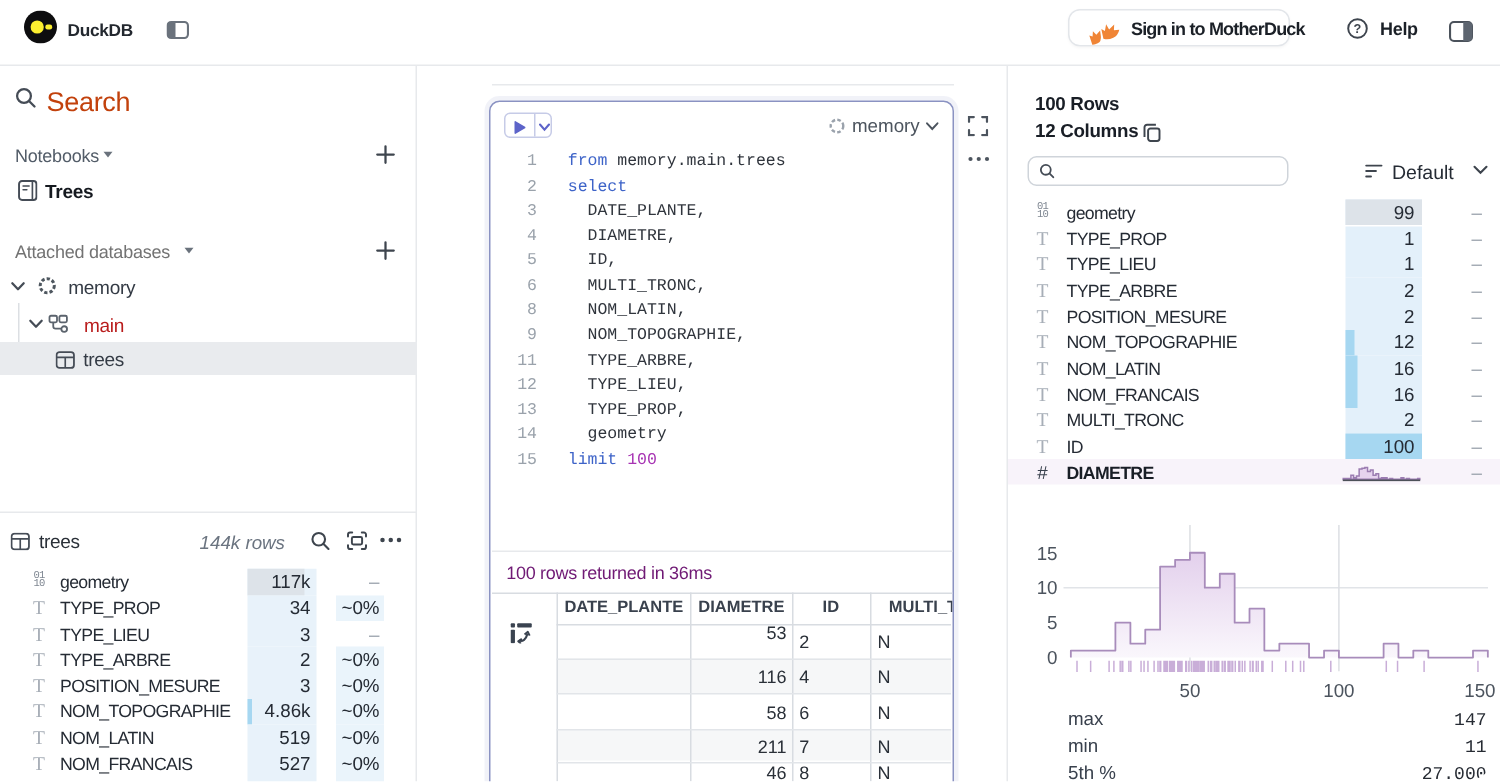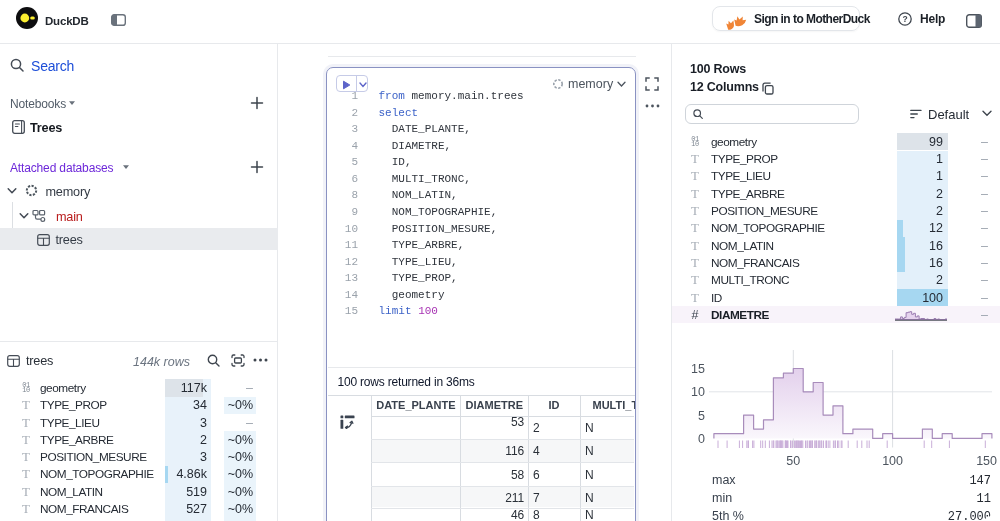--- a/index.html
+++ b/index.html
@@ -87,38 +87,38 @@
       <rect x="0.7" y="0.7" width="14.6" height="12.6" rx="2.6" fill="none" stroke="#4b525b" stroke-width="1.4"></rect>
       <path d="M9.5 .7 h3.5 a2.5 2.5 0 0 1 2.5 2.5 v7.6 a2.5 2.5 0 0 1 -2.5 2.5 h-3.5 z" fill="#5d6570"></path>
     </svg>
   </div>
   <div id="sidebar">
 
     <svg class="abs" style="left:10px;top:14px" width="14" height="14" viewBox="0 0 14 14">
       <circle cx="6" cy="6" r="4.6" fill="none" stroke="#454c56" stroke-width="1.5"></circle>
       <path d="M9.5 9.5 L13 13" stroke="#454c56" stroke-width="1.5" stroke-linecap="round"></path>
     </svg>
-    <div class="abs" style="left:31px;top:13.5px;font-size:14px;letter-spacing:-0.2px;color:#1d4ed8">Search</div>
+    <div class="abs" style="left:31px;top:13.5px;font-size:18px;letter-spacing:-0.2px;color:#c2410c">Search</div>
 
     <div class="abs" style="left:10px;top:53px;font-size:12px;letter-spacing:-0.15px;color:#525c68">Notebooks</div>
     <svg class="abs" style="left:68px;top:56px" width="8" height="6" viewBox="0 0 8 6">
         <path d="M1 1.2 L7 1.2 L4 5 Z" fill="#6a727c"></path>
       </svg>
     <svg class="abs" style="left:250px;top:52px" width="14" height="14" viewBox="0 0 14 14">
         <path d="M7 1.5 V12.5 M1.5 7 H12.5" stroke="#3e454e" stroke-width="1.5" stroke-linecap="round"></path>
       </svg>
 
     <svg class="abs" style="left:12px;top:76px" width="13" height="14" viewBox="0 0 13 14">
       <rect x="0.7" y="0.7" width="11.6" height="12.6" rx="2" fill="none" stroke="#454c56" stroke-width="1.3"></rect>
       <path d="M3.4 4 h4 M3.4 6.5 h2.5" stroke="#454c56" stroke-width="1.1" stroke-linecap="round"></path>
       <path d="M9.6 .7 v12.6" stroke="#454c56" stroke-width="1.1"></path>
     </svg>
     <div class="abs" style="left:30px;top:76.5px;font-size:12.7px;font-weight:bold;letter-spacing:-0.2px;color:#15191f">Trees</div>
 
-    <div class="abs" style="left:10px;top:116.5px;font-size:12px;letter-spacing:-0.15px;color:#6d28d9">Attached databases</div>
+    <div class="abs" style="left:10px;top:116.5px;font-size:12px;letter-spacing:-0.15px;color:#737373">Attached databases</div>
     <svg class="abs" style="left:122px;top:120px" width="8" height="6" viewBox="0 0 8 6">
         <path d="M1 1.2 L7 1.2 L4 5 Z" fill="#6a727c"></path>
       </svg>
     <svg class="abs" style="left:250px;top:115.5px" width="14" height="14" viewBox="0 0 14 14">
         <path d="M7 1.5 V12.5 M1.5 7 H12.5" stroke="#3e454e" stroke-width="1.5" stroke-linecap="round"></path>
       </svg>
 
     <svg class="abs" style="left:7px;top:142.5px" width="10" height="8" viewBox="0 0 10 8">
         <path d="M1.2 1.8 L5 5.8 L8.8 1.8" fill="none" stroke="#454c56" stroke-width="1.5" stroke-linecap="round" stroke-linejoin="round"></path>
       </svg>
@@ -296,39 +296,38 @@
       <g fill="none" stroke="#4c545e" stroke-width="1.5" stroke-linecap="round">
         <path d="M1 4.2 V1 H4.2 M9.8 1 H13 V4.2 M13 9.8 V13 H9.8 M4.2 13 H1 V9.8"></path>
       </g>
     </svg>
     <svg class="abs" style="left:366px;top:60px" width="15" height="4" viewBox="0 0 15 4">
       <circle cx="2" cy="2" r="1.4" fill="#4c545e"></circle>
         <circle cx="7.5" cy="2" r="1.4" fill="#4c545e"></circle>
         <circle cx="13" cy="2" r="1.4" fill="#4c545e"></circle>
     </svg>
 
-    <div class="abs" style="left:48.5px;top:44px;width:371px">
+    <div class="abs" style="left:48.5px;top:56px;width:371px">
 <div class="cl"><span class="ln">1</span><span class="ct"><span class="k">from</span><span class="t"> memory.main.trees</span></span></div>
 <div class="cl"><span class="ln">2</span><span class="ct"><span class="k">select</span></span></div>
 <div class="cl"><span class="ln">3</span><span class="ct"><span class="t">&nbsp;&nbsp;DATE_PLANTE,</span></span></div>
 <div class="cl"><span class="ln">4</span><span class="ct"><span class="t">&nbsp;&nbsp;DIAMETRE,</span></span></div>
 <div class="cl"><span class="ln">5</span><span class="ct"><span class="t">&nbsp;&nbsp;ID,</span></span></div>
 <div class="cl"><span class="ln">6</span><span class="ct"><span class="t">&nbsp;&nbsp;MULTI_TRONC,</span></span></div>
 <div class="cl"><span class="ln">8</span><span class="ct"><span class="t">&nbsp;&nbsp;NOM_LATIN,</span></span></div>
 <div class="cl"><span class="ln">9</span><span class="ct"><span class="t">&nbsp;&nbsp;NOM_TOPOGRAPHIE,</span></span></div>
-<div class="cl"><span class="ln">10</span><span class="ct"><span class="t">&nbsp;&nbsp;POSITION_MESURE,</span></span></div>
 <div class="cl"><span class="ln">11</span><span class="ct"><span class="t">&nbsp;&nbsp;TYPE_ARBRE,</span></span></div>
 <div class="cl"><span class="ln">12</span><span class="ct"><span class="t">&nbsp;&nbsp;TYPE_LIEU,</span></span></div>
 <div class="cl"><span class="ln">13</span><span class="ct"><span class="t">&nbsp;&nbsp;TYPE_PROP,</span></span></div>
 <div class="cl"><span class="ln">14</span><span class="ct"><span class="t">&nbsp;&nbsp;geometry</span></span></div>
 <div class="cl"><span class="ln">15</span><span class="ct"><span class="k">limit</span><span class="t"> </span><span class="n">100</span></span></div>
     </div>
 
     <div class="abs" style="left:48.5px;top:322.5px;width:307px;height:1px;background:#e7e9ec"></div>
-    <div class="abs" style="left:58.5px;top:330.5px;font-size:12px;letter-spacing:-0.2px;color:#0f172a">100 rows returned in 36ms</div>
+    <div class="abs" style="left:58.5px;top:330.5px;font-size:12px;letter-spacing:-0.2px;color:#701a75">100 rows returned in 36ms</div>
 
     <div id="rtab" class="abs" style="left:48.5px;top:350px;width:307px;height:127px;overflow:hidden">
       <div class="abs" style="left:0;top:0.5px;width:307px;height:1px;background:#d8dce1"></div>
       <div class="abs" style="left:43.9px;top:21.9px;width:263.1px;height:1px;background:#d8dce1"></div>
       <div class="abs" style="left:43.9px;top:44.6px;width:263.1px;height:23.8px;background:#f6f7f8"></div>
       <div class="abs" style="left:43.9px;top:91.6px;width:263.1px;height:21.9px;background:#f6f7f8"></div>
 
       <div class="abs" style="left:43.9px;top:0.5px;width:1px;height:127px;background:#d8dce1"></div>
       <div class="abs" style="left:132.8px;top:0.5px;width:1px;height:127px;background:#d8dce1"></div>
       <div class="abs" style="left:200.4px;top:0.5px;width:1px;height:127px;background:#d8dce1"></div>

